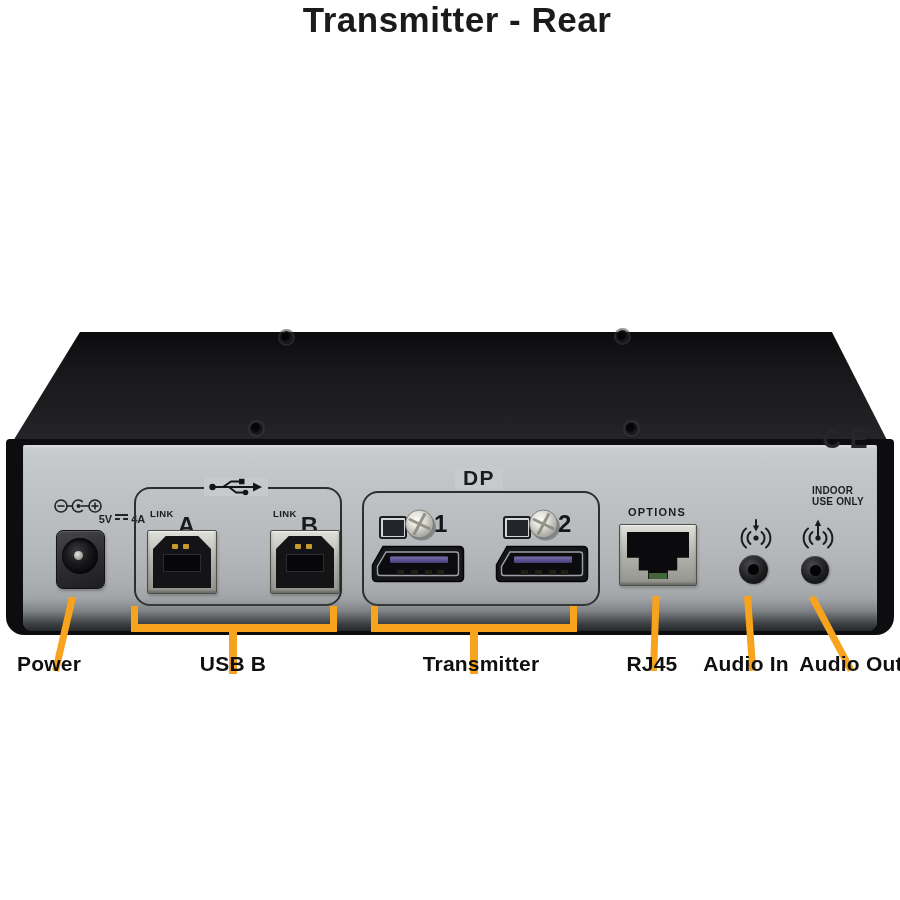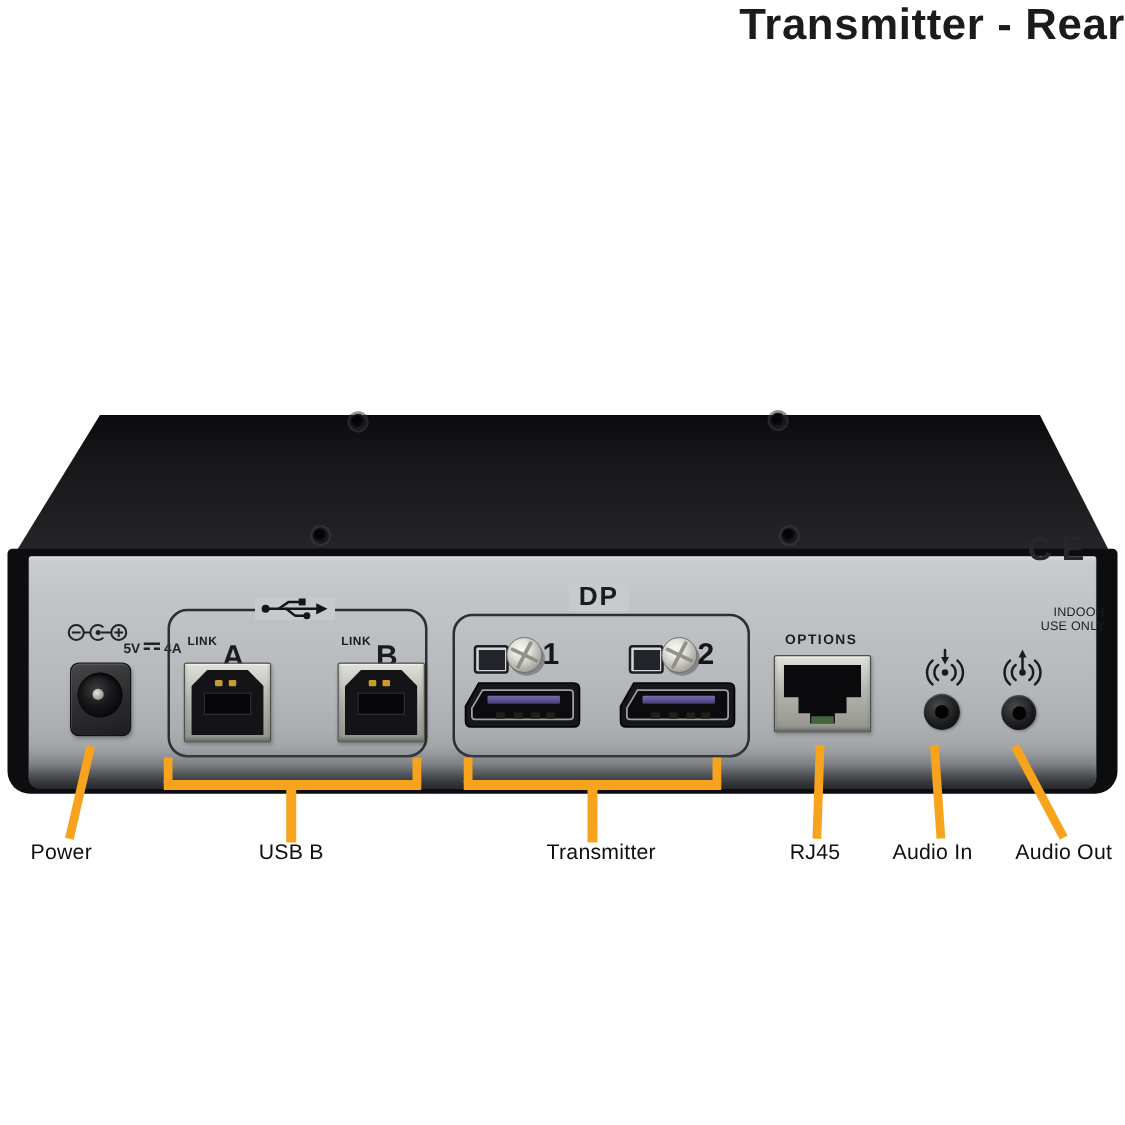--- a/index.html
+++ b/index.html
@@ -1,21 +1,21 @@
 <!DOCTYPE html>
 <html><head>
 <meta charset="utf-8">
 <style>
   html,body{margin:0;padding:0;background:#fff;}
   .stage{position:relative;width:900px;height:900px;background:#ffffff;overflow:hidden;
          font-family:"Liberation Sans","DejaVu Sans",sans-serif;}
   .abs{position:absolute;}
 
   
-  .title{left:0;top:190;width:100%;text-align:right;padding-left:14px;box-sizing:border-box;
+  .title{left:0;top:190;width:100%;text-align:center;padding-left:14px;box-sizing:border-box;
          font-size:35px;font-weight:600;color:#1b1b1d;letter-spacing:.5px;}
 
   
   .device-top{left:10px;top:332px;width:880px;height:114px;
       clip-path:polygon(7.95% 0%,93.4% 0%,100% 100%,0% 100%);
       background:linear-gradient(180deg,#0b0b0d 0%,#17171a 30%,#1f1f22 70%,#26262a 100%);}
   .top-screw{width:13px;height:13px;border-radius:50%;
       background:radial-gradient(circle at 42% 40%,#050507 30%,#1c1c1f 60%,#0c0c0e 100%);
       box-shadow:0 0 0 2px rgba(60,60,64,.55), inset 0 1px 1px rgba(255,255,255,.05);}
   .device-body{left:6px;top:439px;width:888px;height:196px;background:#0d0d0f;
@@ -88,39 +88,39 @@
   .audio-jack{border-radius:50%;
       background:radial-gradient(circle at 40% 35%,#4b4b4e 0%,#1d1d20 55%,#050506 100%);
       box-shadow:inset 0 1px 1px rgba(255,255,255,.18), 1px 1px 2px rgba(0,0,0,.3);}
   .jack-hole{position:absolute;left:50%;top:50%;width:11px;height:11px;margin:-5.5px 0 0 -5.5px;
       border-radius:50%;background:#030304;}
   .audio-in-jack{left:739px;top:555px;width:29px;height:29px;}
   .audio-out-jack{left:801px;top:556px;width:28px;height:28px;}
 
   
   .ce-mark{left:822px;top:424px;font-size:27px;font-weight:600;letter-spacing:8px;color:#27272a;}
-  .indoor{left:812px;top:485px;width:72px;text-align:right;font-size:10px;font-weight:400;
+  .indoor{left:812px;top:485px;width:72px;text-align:left;font-size:10px;font-weight:700;
       line-height:1.12;color:#1e1e20;letter-spacing:.2px;}
 
   
   .co{background:#F8A31D;}
   .co-power{left:52px;top:595px;width:7px;height:76px;transform:rotate(13deg);transform-origin:50% 100%;}
   .co-rj45{left:650px;top:596px;width:7px;height:75px;transform:rotate(2deg);transform-origin:50% 100%;}
   .co-ain{left:744px;top:596px;width:7px;height:75px;transform:rotate(-4deg);transform-origin:50% 0%;}
   .co-aout{left:828px;top:592px;width:7px;height:83px;transform:rotate(-28deg);}
   .bar-usb{left:131px;top:624px;width:206px;height:8px;}
   .lv-usb{left:131px;top:606px;width:7px;height:20px;}
   .rv-usb{left:330px;top:606px;width:7px;height:20px;}
   .stem-usb{left:229px;top:630px;width:8px;height:44px;}
   .bar-dp{left:371px;top:624px;width:206px;height:8px;}
   .lv-dp{left:371px;top:606px;width:7px;height:20px;}
   .rv-dp{left:570px;top:606px;width:7px;height:20px;}
   .stem-dp{left:470px;top:630px;width:8px;height:44px;}
 
-  .callout-label{top:672px;transform:translateX(-50%);font-size:17px;font-weight:400;
+  .callout-label{top:652px;transform:translateX(-50%);font-size:21px;font-weight:700;
       color:#0f0f0f;white-space:nowrap;letter-spacing:.2px;}
   .cl-power{left:49px;} .cl-usb{left:233px;} .cl-dp{left:481px;}
   .cl-rj45{left:652px;} .cl-ain{left:746px;} .cl-aout{left:851px;}
 </style>
 </head>
 <body>
 
 <div class="stage">
 
   <div class="abs title">Transmitter - Rear</div>

